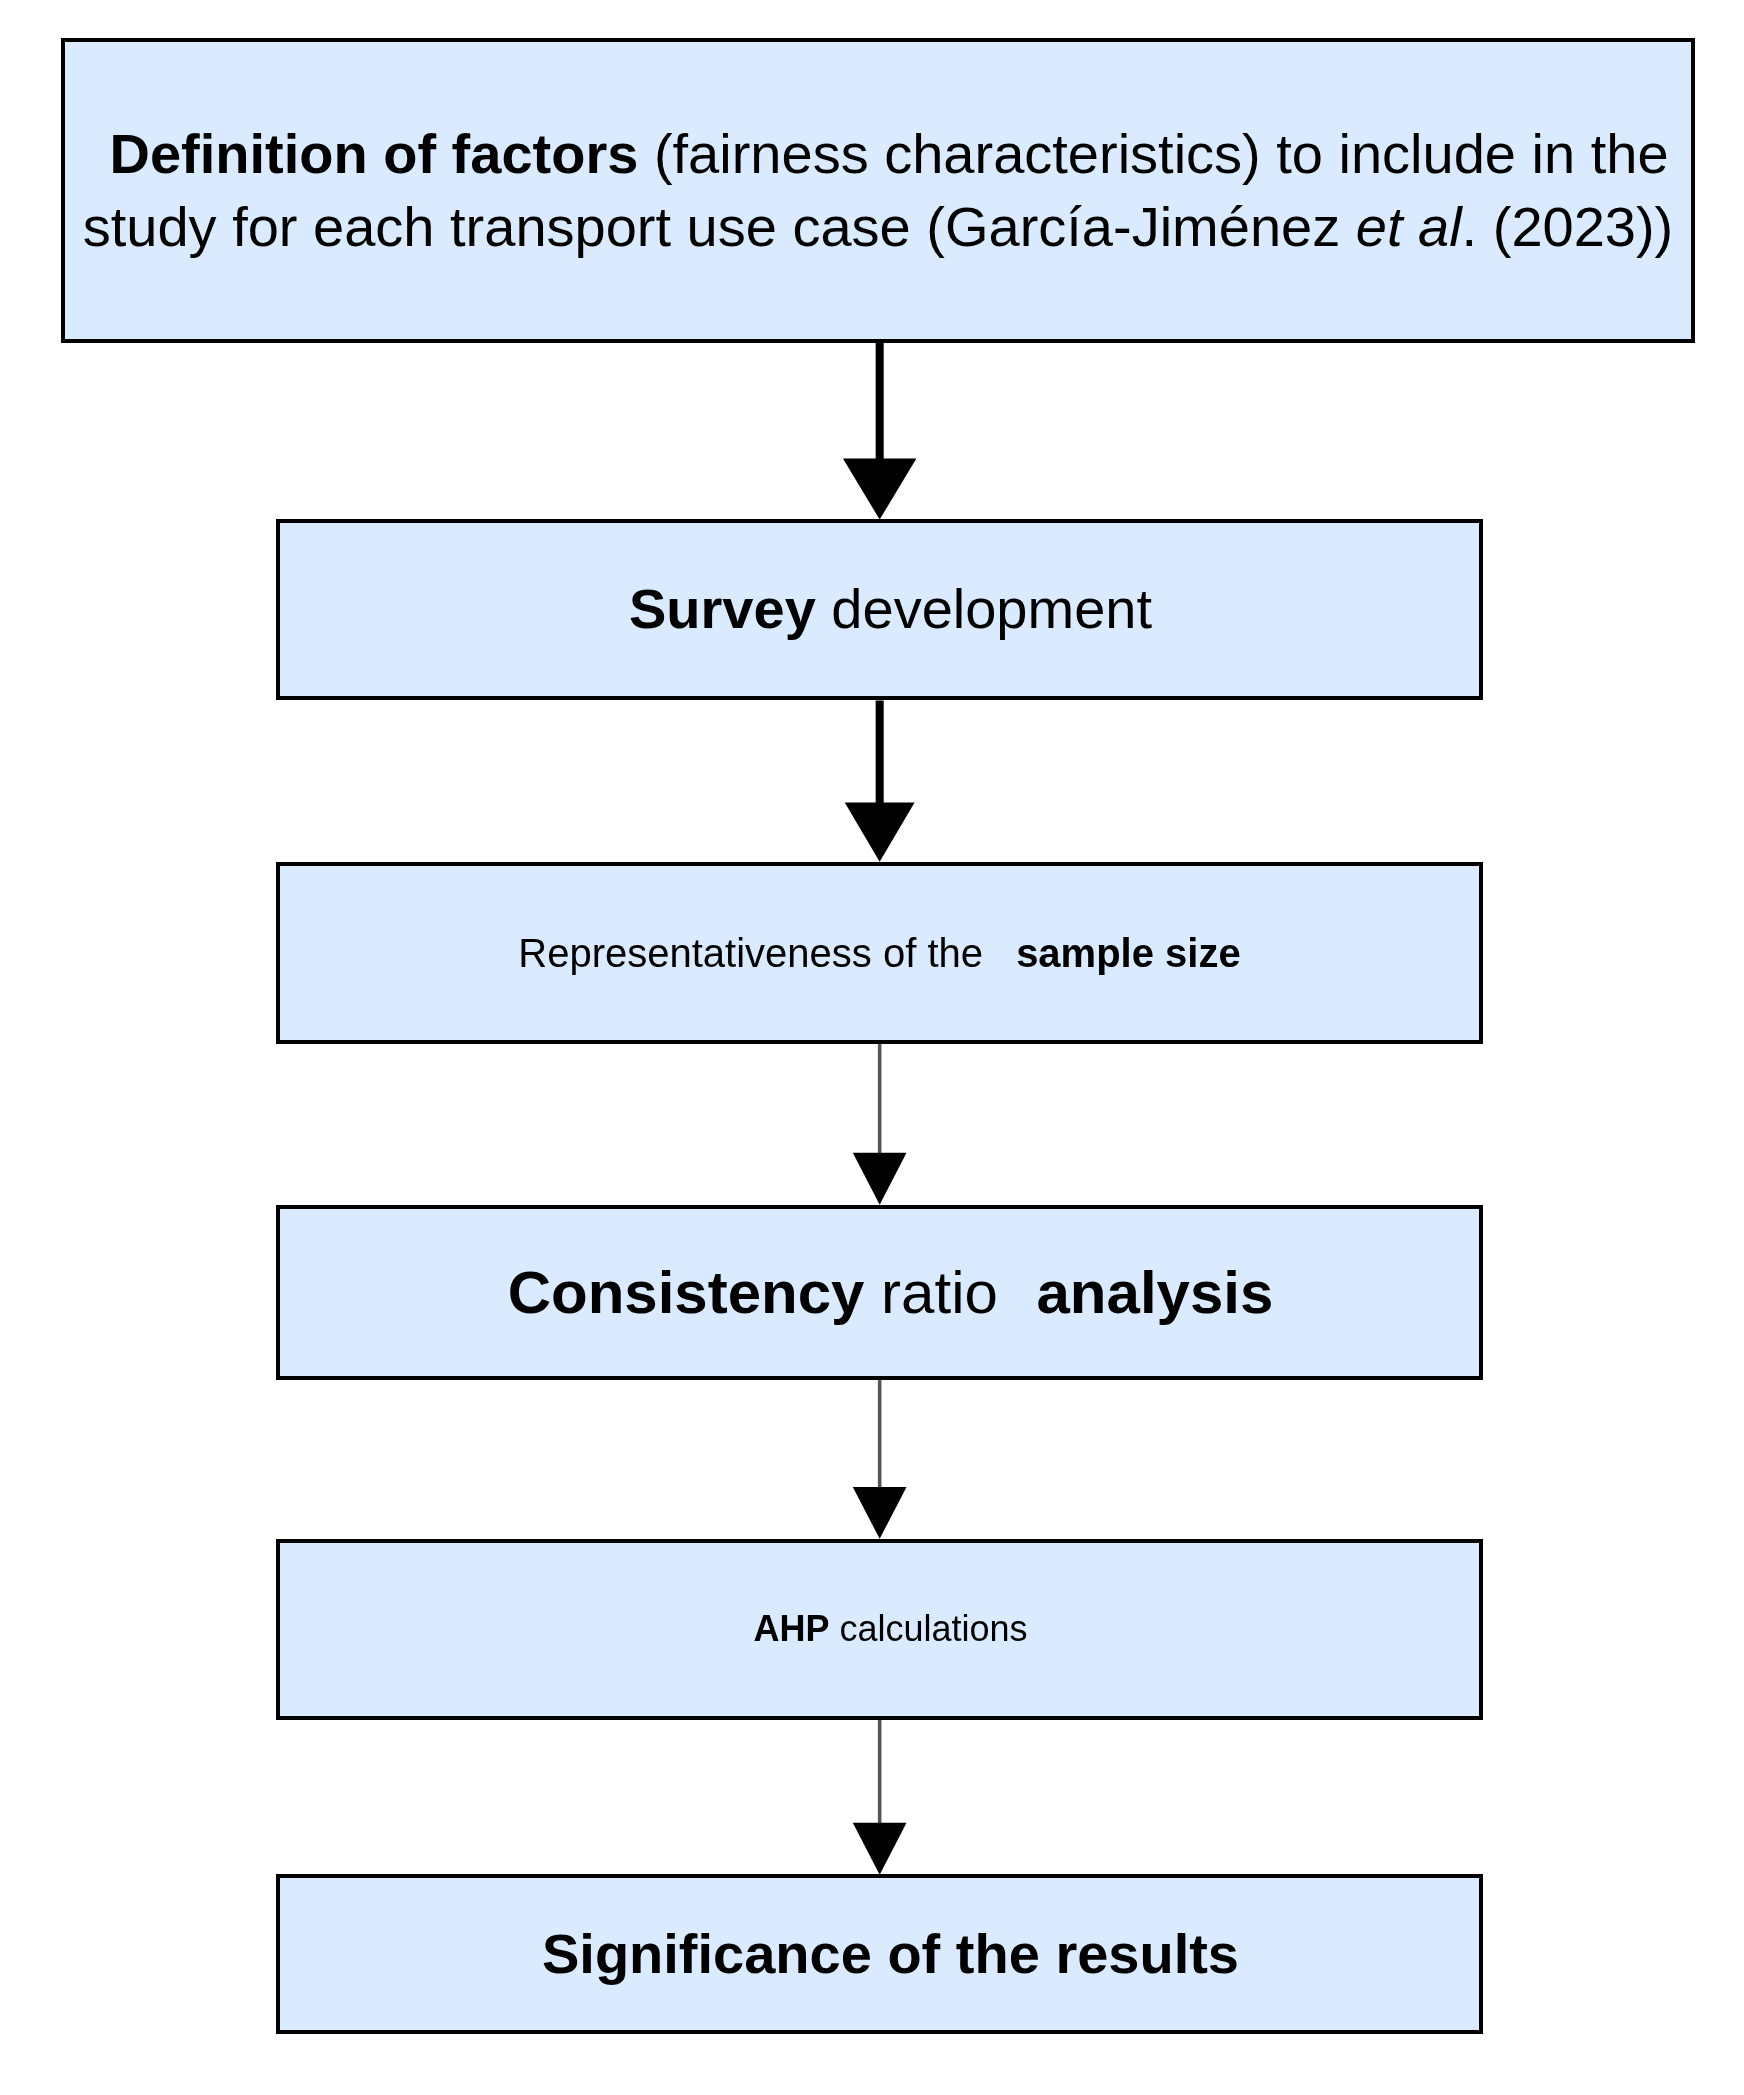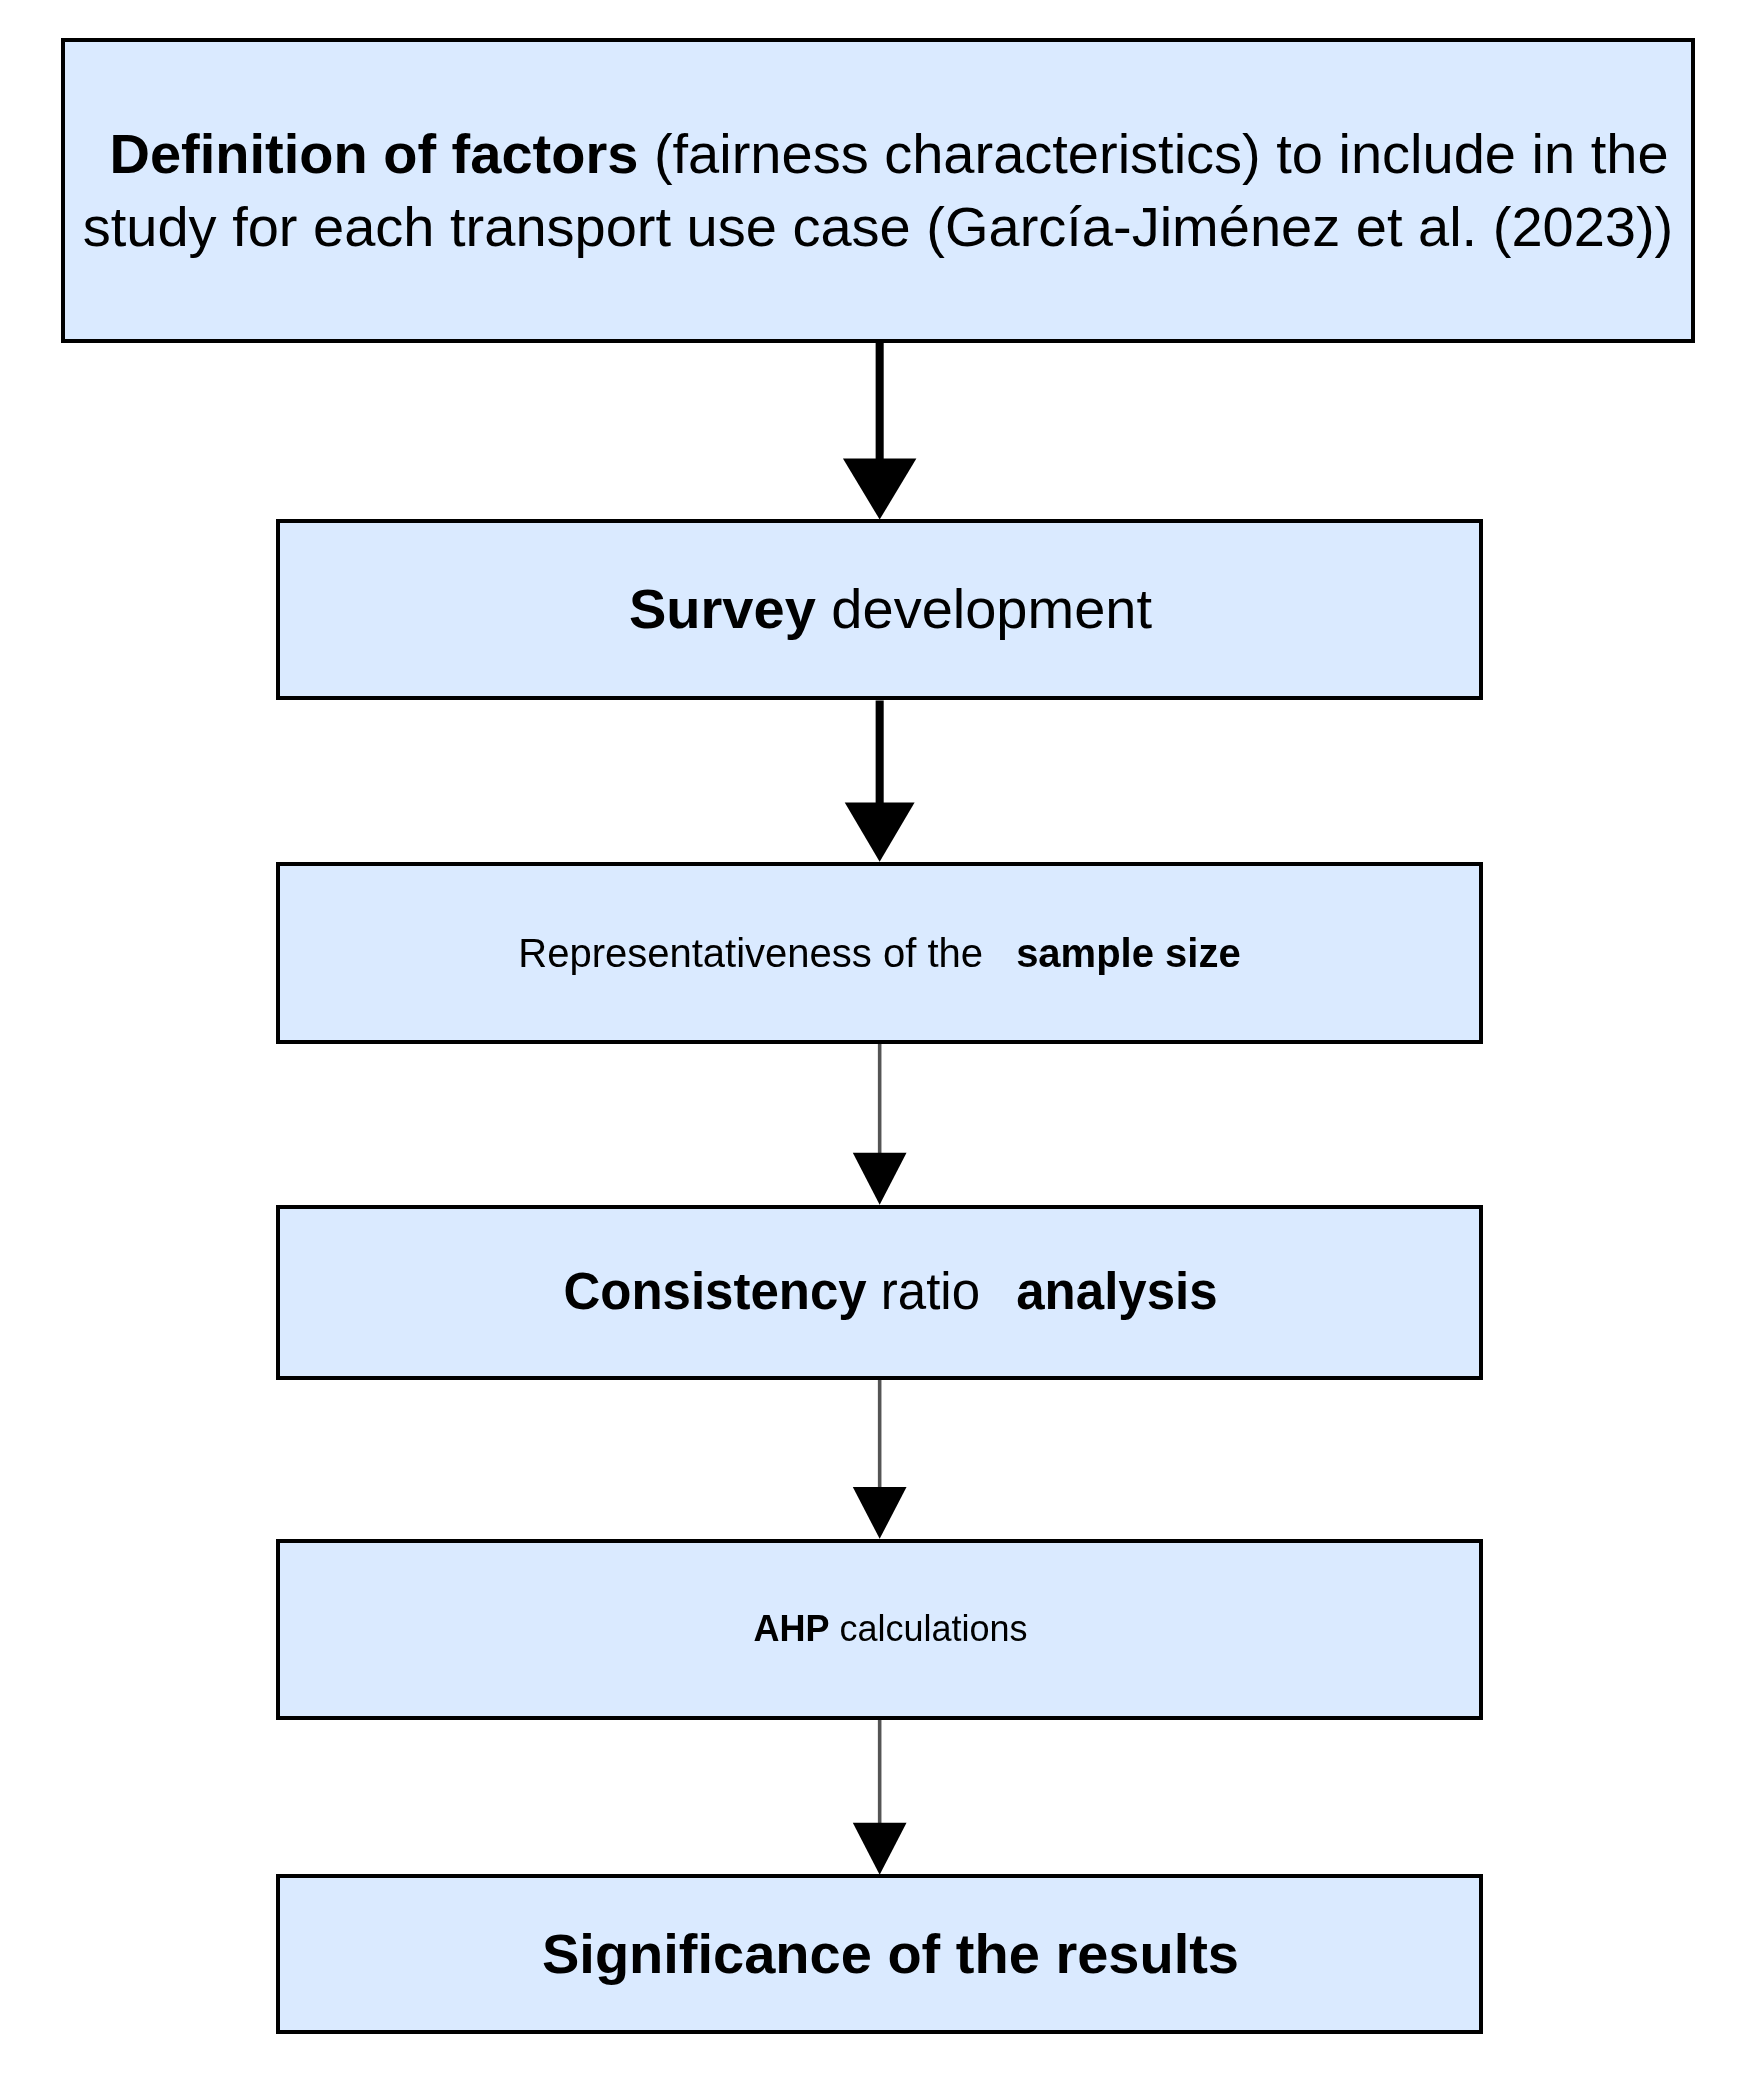--- a/index.html
+++ b/index.html
@@ -29,38 +29,38 @@
     color: #000000;
     line-height: 1.30;
     padding: 5.4px 12.5px;
   }
   .node .txt {
     display: block;
     width: 100%;
   }
   .b { font-weight: bold; margin-left: 22px; }
   .r { font-weight: normal; }
-  .i { font-weight: normal; }
+  .i { font-style: italic; font-weight: normal; }
 
   
   #node-1 {
     left: 61px; top: 38px; width: 1634px; height: 305px;
     font-size: 56px;
   }
   #node-2 {
     left: 276px; top: 519px; width: 1207px; height: 181px;
     font-size: 56px;
   }
   #node-3 {
     left: 276px; top: 862px; width: 1207px; height: 182px;
     font-size: 40px;
   }
   #node-4 {
     left: 276px; top: 1205px; width: 1207px; height: 175px;
-    font-size: 51px;
+    font-size: 60px;
   }
   #node-5 {
     left: 276px; top: 1539px; width: 1207px; height: 181px;
     font-size: 36px;
   }
   #node-6 {
     left: 276px; top: 1874px; width: 1207px; height: 160px;
     font-size: 56px;
   }
 

